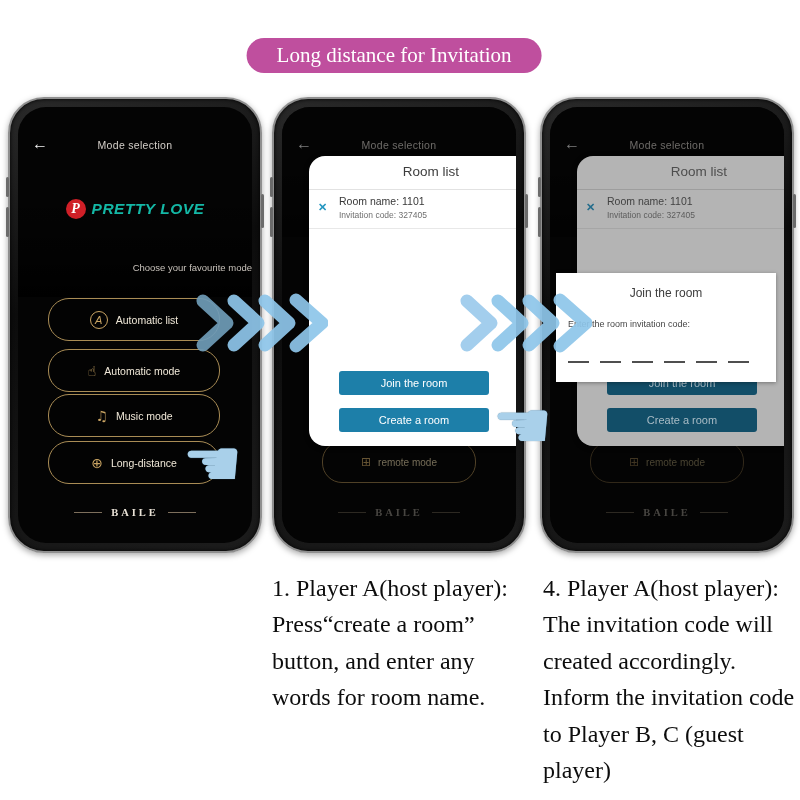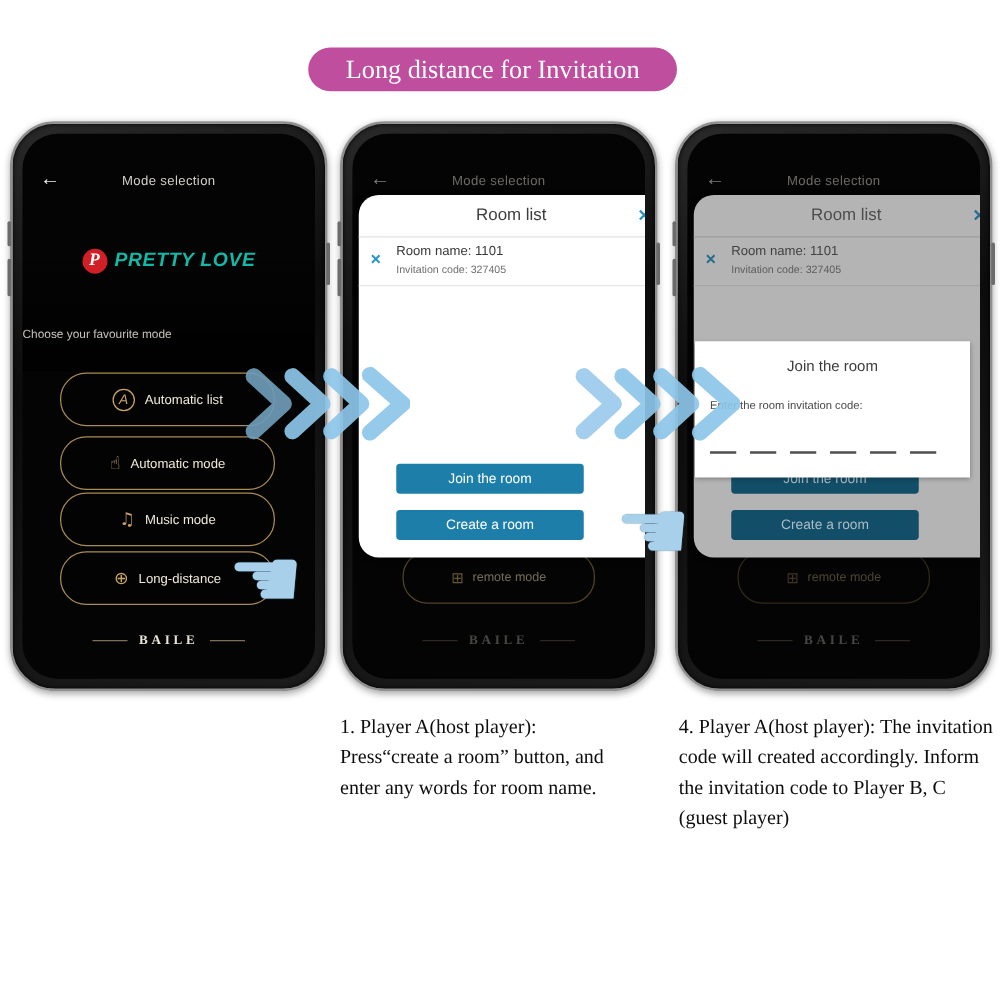--- a/index.html
+++ b/index.html
@@ -34,41 +34,41 @@
   .hdr-title{position:absolute;left:0;right:0;top:32px;text-align:center;
     color:#d4cfc9;font-size:10.5px;letter-spacing:.3px;}
 
   
   .brand{position:absolute;left:0;right:0;top:92px;display:flex;align-items:center;
     justify-content:center;gap:6px;}
   .brand-badge{width:20px;height:20px;border-radius:50%;background:#d01f27;color:#fff;
     display:flex;align-items:center;justify-content:center;
     font-family:"Liberation Serif",serif;font-style:italic;font-weight:bold;font-size:14px;}
   .brand-name{color:#14b8a6;font-weight:bold;font-style:italic;font-size:15.5px;letter-spacing:.5px;}
-  .subtitle{position:absolute;left:0;right:0;top:155px;text-align:left;
+  .subtitle{position:absolute;left:0;right:0;top:155px;text-align:right;
     color:#c8c2bb;font-size:9.5px;}
   .mode-btn{position:absolute;left:30px;width:170px;height:41px;border:1px solid #a98c55;
     border-radius:21px;display:flex;align-items:center;justify-content:center;gap:8px;
     color:#f0e8d8;font-size:10.5px;background:rgba(0,0,0,.25);}
   .mode-ico{color:#c9a463;font-size:14px;line-height:1;font-family:"DejaVu Sans",sans-serif;}
   .ico-circleA{width:18px;height:18px;border:1.3px solid #c9a463;border-radius:50%;
     display:flex;align-items:center;justify-content:center;font-size:11px;font-style:italic;
     color:#c9a463;box-sizing:border-box;}
   .baile{position:absolute;left:0;right:0;top:400px;display:flex;align-items:center;
     justify-content:center;gap:9px;color:#e9e2d6;font-size:10.5px;letter-spacing:3px;
     font-family:"Liberation Serif",serif;font-weight:bold;}
   .baile .line{width:28px;height:1px;background:#7d6f5c;}
   .dim-screen .baile{color:#8b867e;}
   .dim-screen .baile .line{background:#574e41;}
 
   
   .dim{position:absolute;inset:0;background:rgba(4,4,4,.5);z-index:1;}
 
   
-  .modal{position:absolute;left:5px;top:49px;width:244px;height:290px;background:#fff;
+  .modal{position:absolute;left:27px;top:49px;width:244px;height:290px;background:#fff;
     border-radius:16px;z-index:2;box-shadow:0 1px 5px rgba(0,0,0,.5);}
   .modal-hd{position:relative;height:33px;border-bottom:1px solid #e2e2e2;}
   .modal-title{position:absolute;left:0;right:0;top:8px;text-align:center;
     font-size:13.5px;color:#3d3d3d;}
   .modal-x{position:absolute;right:10px;top:9px;color:#2496c0;font-size:13px;font-weight:bold;}
   .room-row{position:relative;height:38px;border-bottom:1px solid #e8e8e8;}
   .room-x{position:absolute;left:9px;top:11px;color:#2496c0;font-size:11px;font-weight:bold;}
   .room-name{position:absolute;left:30px;top:5px;font-size:10.5px;color:#383838;}
   .room-code{position:absolute;left:30px;top:20px;font-size:8.5px;color:#6f6f6f;}
   .mbtn{position:absolute;left:30px;width:150px;height:24px;border-radius:3px;
@@ -102,21 +102,21 @@
   .remote-ico{color:#c9a463;font-size:12px;font-family:"DejaVu Sans",sans-serif;}
 
   
   .arrows{position:absolute;top:292px;width:132px;height:62px;z-index:20;}
   .hand{position:absolute;z-index:21;font-family:"DejaVu Sans",sans-serif;
     color:#a9d0ea;font-size:68px;line-height:1;
     text-shadow:0 0 1px #4f7e9c;}
 
   
   .instr{position:absolute;top:570px;font-family:"Liberation Serif",serif;
-    font-size:16px;line-height:1.52;color:#0d0d0d;}
+    font-size:24px;line-height:1.52;color:#0d0d0d;}
   .instr1{left:272px;width:240px;}
   .instr2{left:543px;width:254px;}
 </style>
 </head>
 <body>
 
 <div class="banner">Long distance for Invitation</div>
 
 <div class="phone" style="left:8px;">
   <div class="sbtn" style="left:-4px;top:78px;width:3px;height:20px;"></div>

